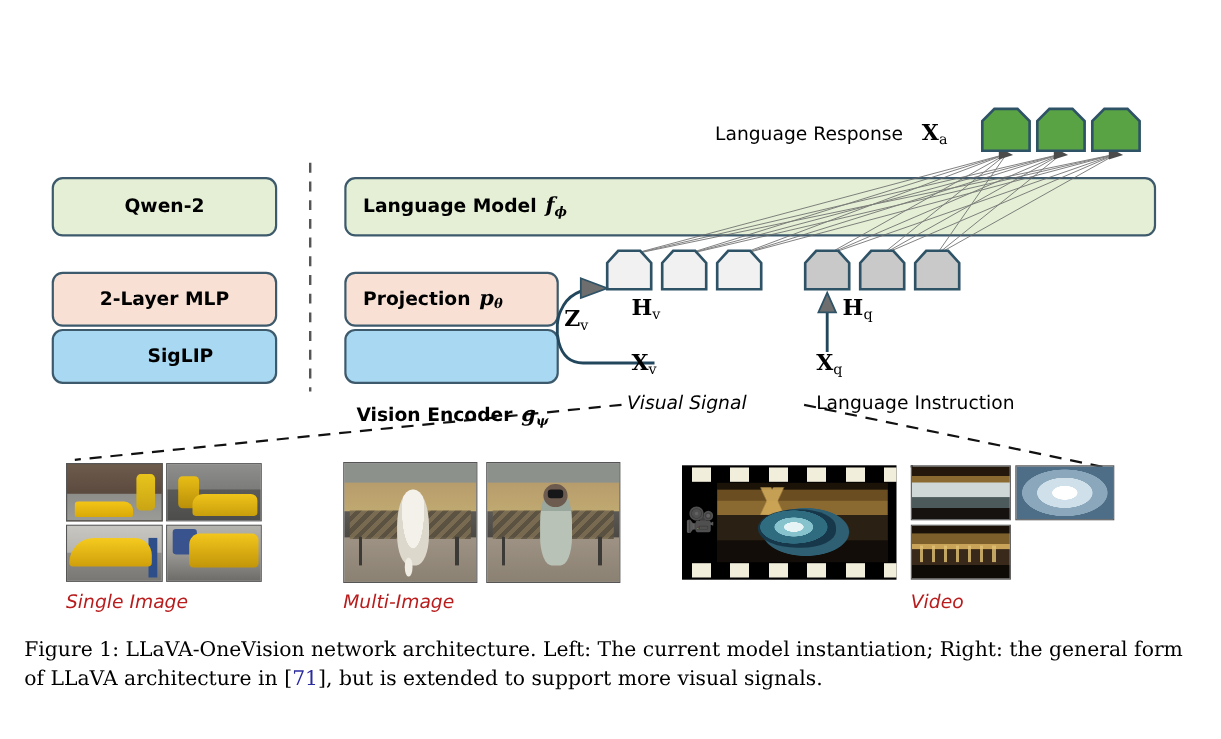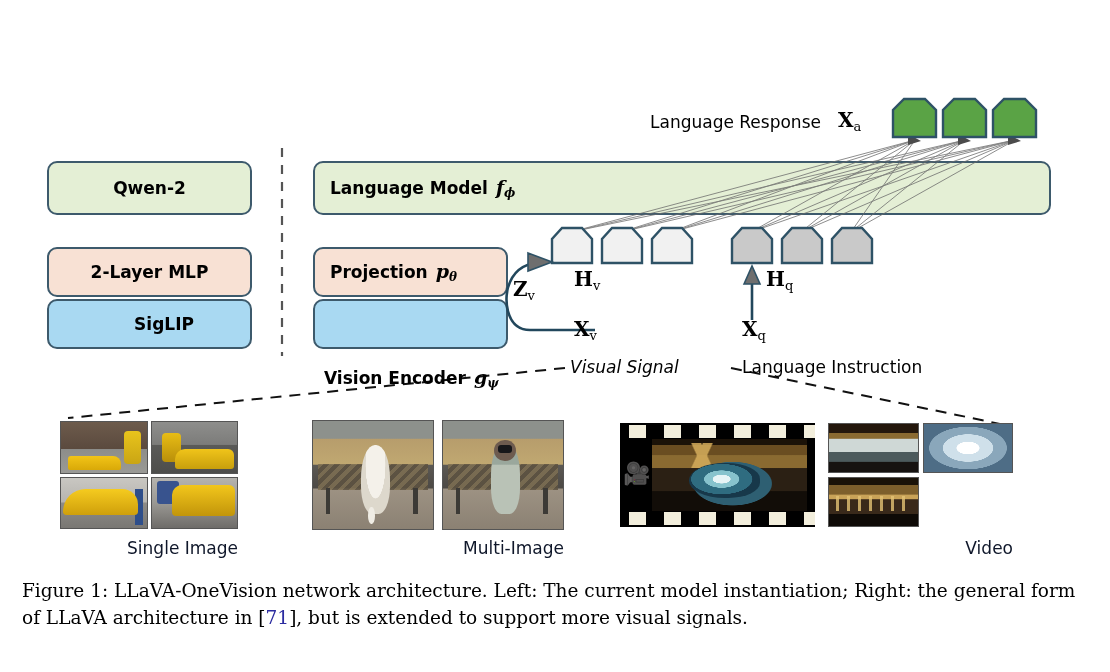--- a/index.html
+++ b/index.html
@@ -68,23 +68,24 @@
     position: absolute;
     font-family: "DejaVu Sans", sans-serif;
     font-size: 17px;
     color: #000;
     white-space: nowrap;
   }
   .panel-caption {
     position: absolute;
     font-family: "DejaVu Sans", sans-serif;
     font-size: 17px;
-    color: #0f172a;
-    text-align: right;
+    color: #b91c1c;
+    text-align: left;
     white-space: nowrap;
+    font-style: italic;
   }
   #caption {
     position: absolute;
     left: 22px;
     top: 578px;
     width: 1070px;
     font-family: "DejaVu Serif", serif;
     font-size: 18.5px;
     line-height: 1.45;
     color: #000;

